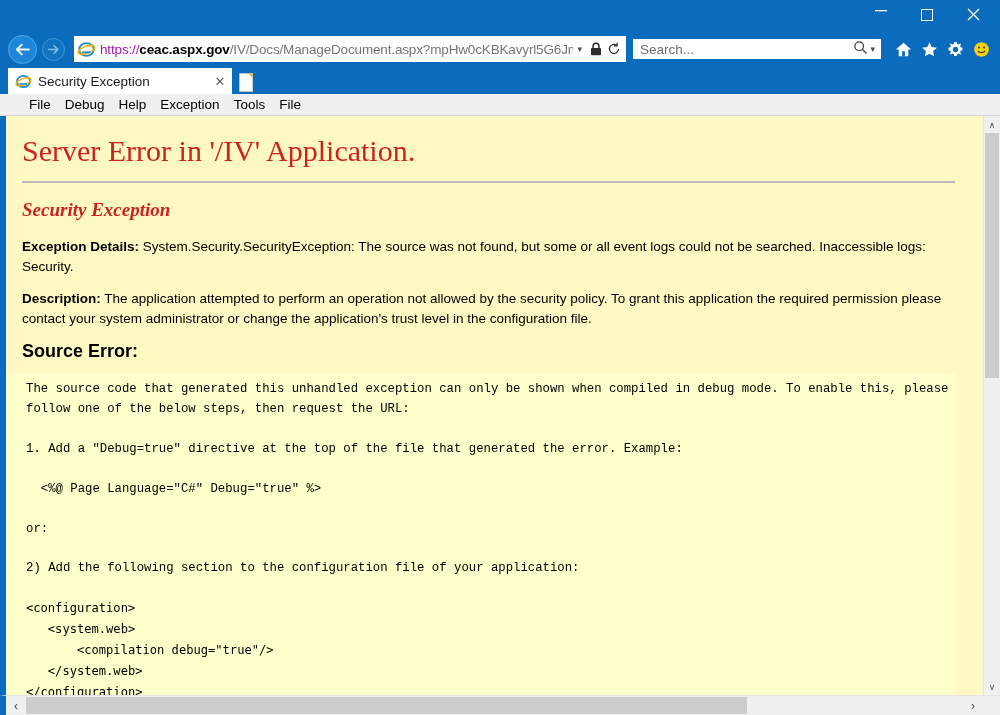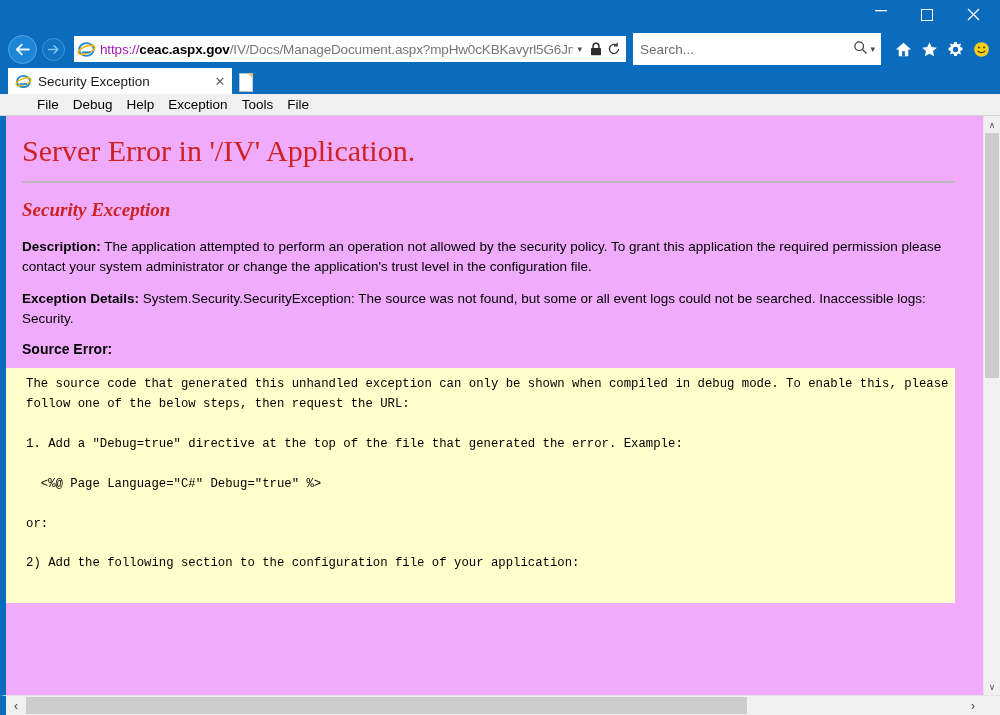--- a/index.html
+++ b/index.html
@@ -128,21 +128,21 @@
   .addr-refresh {
     flex: 0 0 auto;
     width: 20px;
     display: flex; align-items: center; justify-content: center;
     color: #333;
     cursor: pointer;
   }
 
   .searchbar {
     width: 248px;
-    height: 32px;
+    height: 20px;
     background: #ffffff;
     display: flex;
     align-items: center;
     padding: 0 4px 0 7px;
     margin-left: 3px;
     flex: 0 0 auto;
     cursor: text;
   }
   .search-placeholder {
     flex: 1 1 auto;
@@ -210,21 +210,21 @@
     cursor: pointer;
     flex: 0 0 auto;
   }
 
   
   .menubar {
     height: 22px;
     background: #f0f0f0;
     display: flex;
     align-items: center;
-    padding-left: 30px;
+    padding-left: 22px;
     border-bottom: 1px solid #d5d5d5;
     flex: 0 0 auto;
   }
   .menu-item {
     font-size: 13.5px;
     color: #000000;
     padding: 1px 7px 2px 7px;
     cursor: pointer;
     font-family: "Liberation Sans", sans-serif;
   }
@@ -233,21 +233,21 @@
   .content-wrap {
     flex: 1 1 auto;
     display: flex;
     background: #ffffff;
     border-left: 6px solid #0b6cbd;
     min-height: 0;
     position: relative;
   }
   .page {
     flex: 1 1 auto;
-    background: #f0abfc;
+    background: #fef9c3;
     padding: 18px 28px 0 16px;
     overflow: hidden;
     min-width: 0;
     position: relative;
     font-family: "Liberation Serif", serif;
   }
 
   h1.server-error {
     color: #cc2222;
     font-size: 30px;
@@ -273,21 +273,21 @@
   }
   p.detail {
     font-size: 13.5px;
     color: #000000;
     font-family: "Liberation Sans", sans-serif;
     line-height: 1.45;
     margin: 0 0 13px 0;
   }
   p.detail b { font-weight: bold; }
   h3.source-error {
-    font-size: 14px;
+    font-size: 18px;
     font-weight: bold;
     font-family: "Liberation Sans", sans-serif;
     color: #000;
     margin: 0 0 11px 0;
   }
   .codeblock {
     background: #ffffcc;
     padding: 7px 0 9px 8px;
     font-family: "Liberation Mono", monospace;
     font-size: 12.3px;
@@ -490,41 +490,45 @@
     <span class="menu-item">File</span>
   </div>
 
   <div class="content-wrap">
     <div class="page">
       <h1 class="server-error">Server Error in '/IV' Application.</h1>
       <hr class="rule">
       <h2 class="exception-type">Security Exception</h2>
 
       <p class="detail">
+        <b>Exception Details:</b><span> System.Security.SecurityException: The source was not found, but some or all event logs could not be searched.  Inaccessible logs: Security.</span>
+      </p>
+
+      <p class="detail">
         <b>Description:</b><span> The application attempted to perform an operation not allowed by the security policy.  To grant this application the required permission please contact your system administrator or change the application's trust level in the configuration file.</span>
       </p>
 
-      <p class="detail">
-        <b>Exception Details:</b><span> System.Security.SecurityException: The source was not found, but some or all event logs could not be searched.  Inaccessible logs: Security.</span>
-      </p>
-
       <h3 class="source-error">Source Error:</h3>
 
       <div class="codeblock"><span>The source code that generated this unhandled exception can only be shown when compiled in debug mode. To enable this, please
 follow one of the below steps, then request the URL:
 
 1. Add a "Debug=true" directive at the top of the file that generated the error. Example:
 
   &lt;%@ Page Language="C#" Debug="true" %&gt;
 
 or:
 
 2) Add the following section to the configuration file of your application:
 
-</span></div>
+</span><span class="xmlpart">&lt;configuration&gt;
+   &lt;system.web&gt;
+       &lt;compilation debug="true"/&gt;
+   &lt;/system.web&gt;
+&lt;/configuration&gt;</span></div>
     </div>
 
     <div class="vscroll">
       <div class="vs-arrow">∧</div>
       <div class="vs-track">
         <div class="vs-thumb"></div>
       </div>
       <div class="vs-arrow">∨</div>
     </div>
   </div>

